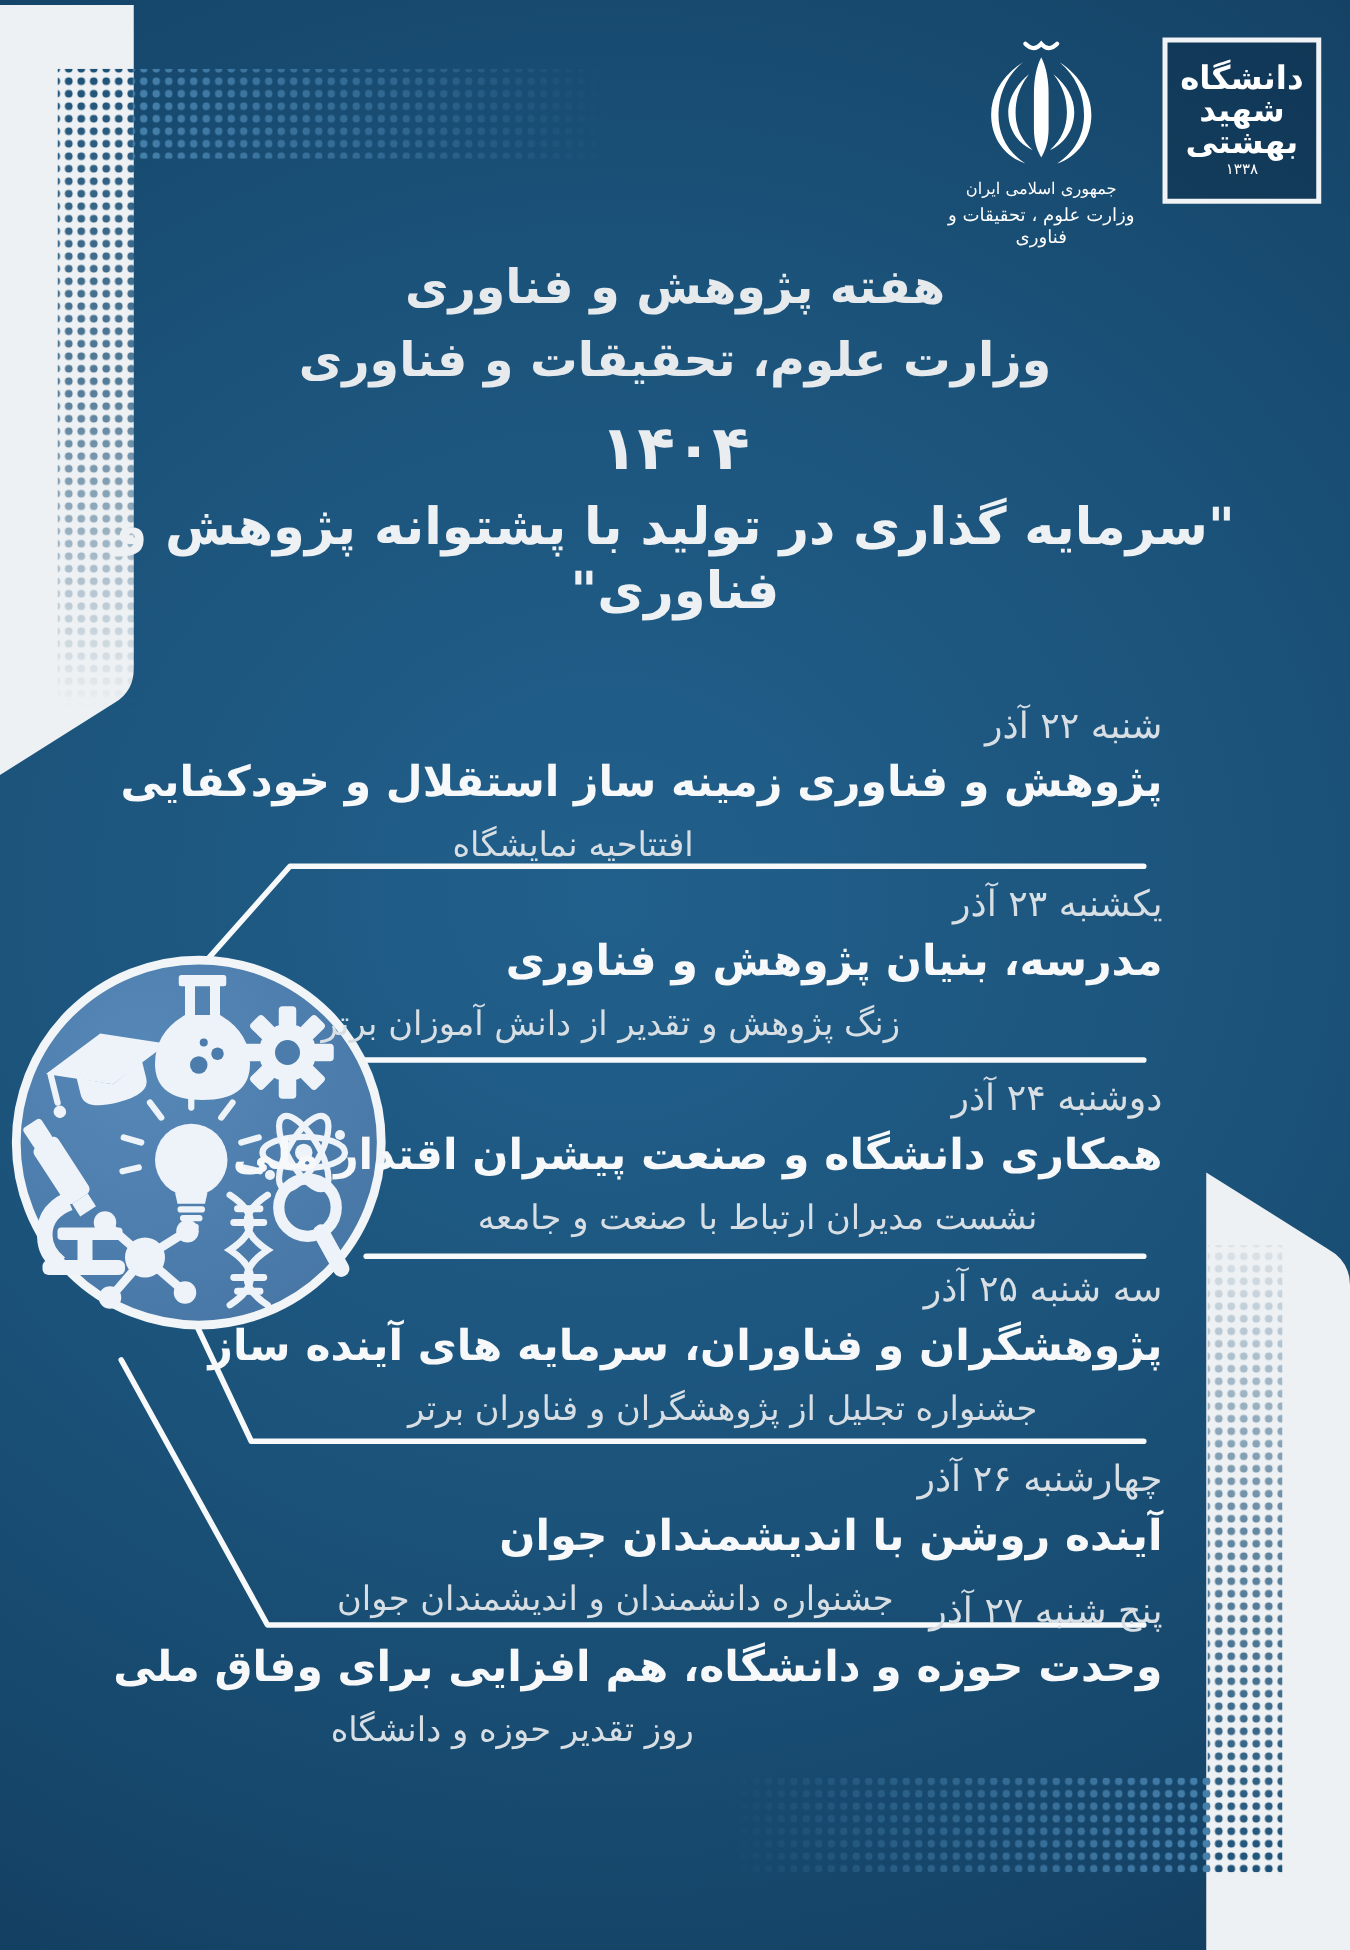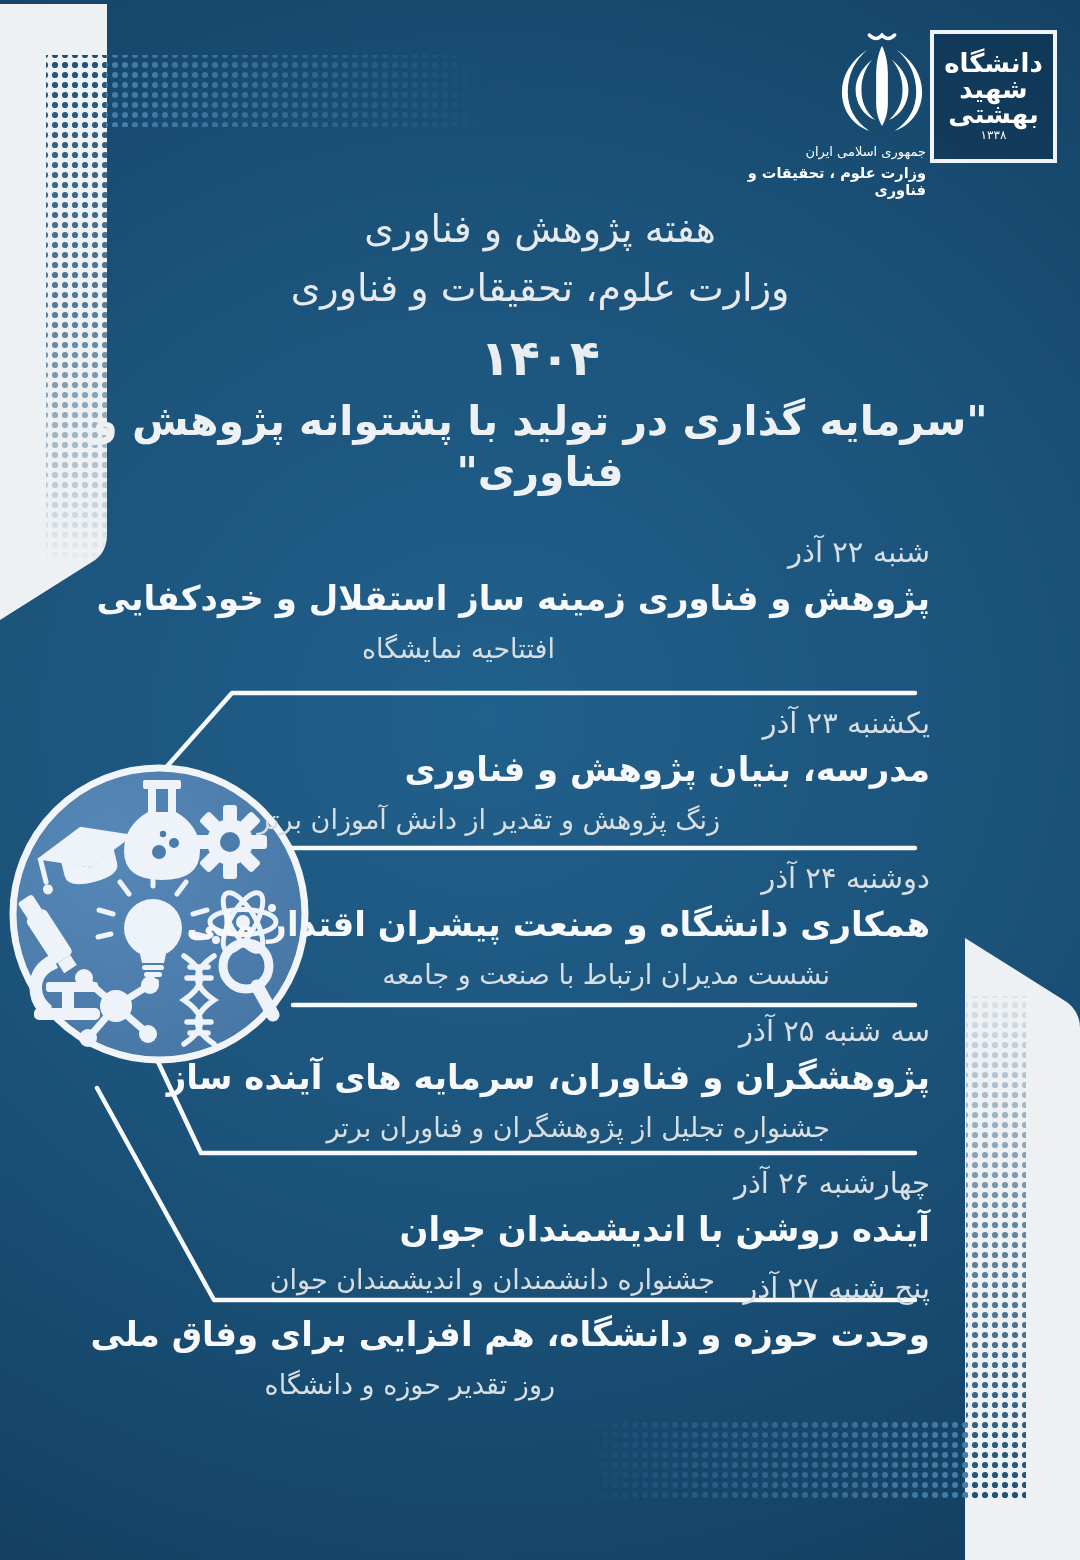--- a/index.html
+++ b/index.html
@@ -6,43 +6,43 @@
   .poster{
     position:relative;width:1080px;height:1560px;overflow:hidden;
     font-family:"DejaVu Sans","Liberation Sans",sans-serif;
     direction:rtl;
     background:radial-gradient(1250px 1150px at 45% 46%, #21608c 0%, #1b5279 45%, #154468 75%, #0f3553 100%);
   }
   .decor{position:absolute;inset:0;width:1080px;height:1560px;}
 
   
   .header{position:absolute;top:200px;left:40px;right:40px;text-align:center;color:#e6eaed;z-index:4;}
-  .h-line{font-size:38px;font-weight:400;line-height:1.55;}
+  .h-line{font-size:38px;font-weight:700;line-height:1.55;}
   .h-year{font-size:49px;font-weight:700;margin-top:14px;line-height:1.1;color:#e9edef;}
   .h-slogan{font-size:41px;font-weight:700;margin-top:10px;line-height:1.25;color:#eef1f3;}
 
   
-  .ministry{position:absolute;top:26px;left:740px;width:186px;color:#fff;z-index:4;}
+  .ministry{position:absolute;top:26px;left:740px;width:186px;text-align:center;color:#fff;z-index:4;}
   .ministry .m1{font-size:13px;margin-top:4px;line-height:1.2;}
-  .ministry .m2{font-size:14.5px;font-weight:700;margin-top:5px;line-height:1.2;}
+  .ministry .m2{font-size:14.5px;font-weight:400;margin-top:5px;line-height:1.2;}
   .sbu{
     position:absolute;top:30px;left:930px;width:127px;height:133px;box-sizing:border-box;
     border:4px solid #f1f4f6;background:rgba(8,28,48,0.30);
     display:flex;flex-direction:column;align-items:center;justify-content:center;
     color:#fff;z-index:4;text-align:center;
   }
   .sbu .u-line{font-size:26px;font-weight:700;line-height:0.98;}
   .sbu .u-year{font-size:12px;margin-top:0;letter-spacing:1px;}
 
   
   .event{position:absolute;right:150px;left:60px;text-align:right;z-index:4;}
   .e-day{font-size:29px;line-height:1.15;color:#d8dfe4;}
   .e-title{font-size:34px;font-weight:700;line-height:1.25;color:#f6f8fa;margin-top:8px;}
   .e-sub{font-size:27px;line-height:1.2;color:#d8dfe4;margin-top:13px;}
-  .e1{top:536px}.e2{top:707px}.e3{top:862px}.e4{top:1015px}.e5{top:1167px}.e6{top:1272px}
+  .e1{top:564px}.e2{top:707px}.e3{top:862px}.e4{top:1015px}.e5{top:1167px}.e6{top:1272px}
   .e1 .e-sub{margin-right:375px}.e2 .e-sub{margin-right:210px}.e3 .e-sub{margin-right:100px}
   .e4 .e-sub{margin-right:100px}.e5 .e-sub{margin-right:215px}.e6 .e-sub{margin-right:375px}
 </style>
 </head>
 <body>
 
 <div class="poster">
 
   <svg class="decor" viewBox="0 0 1080 1560">
     <defs>

